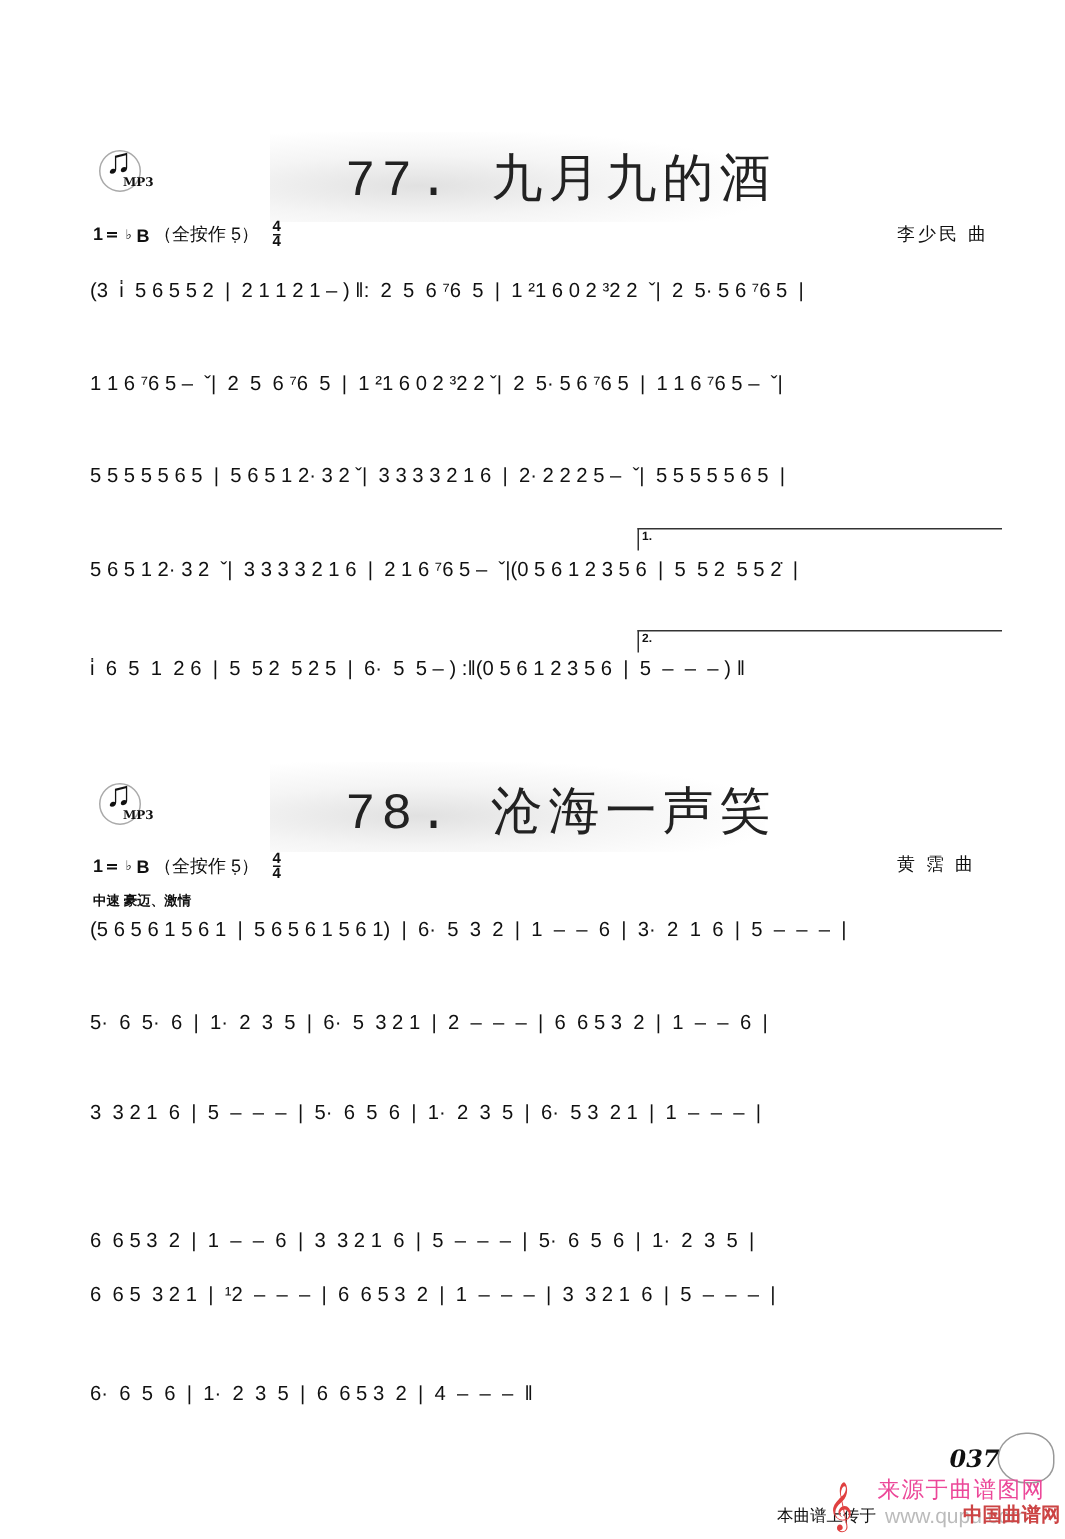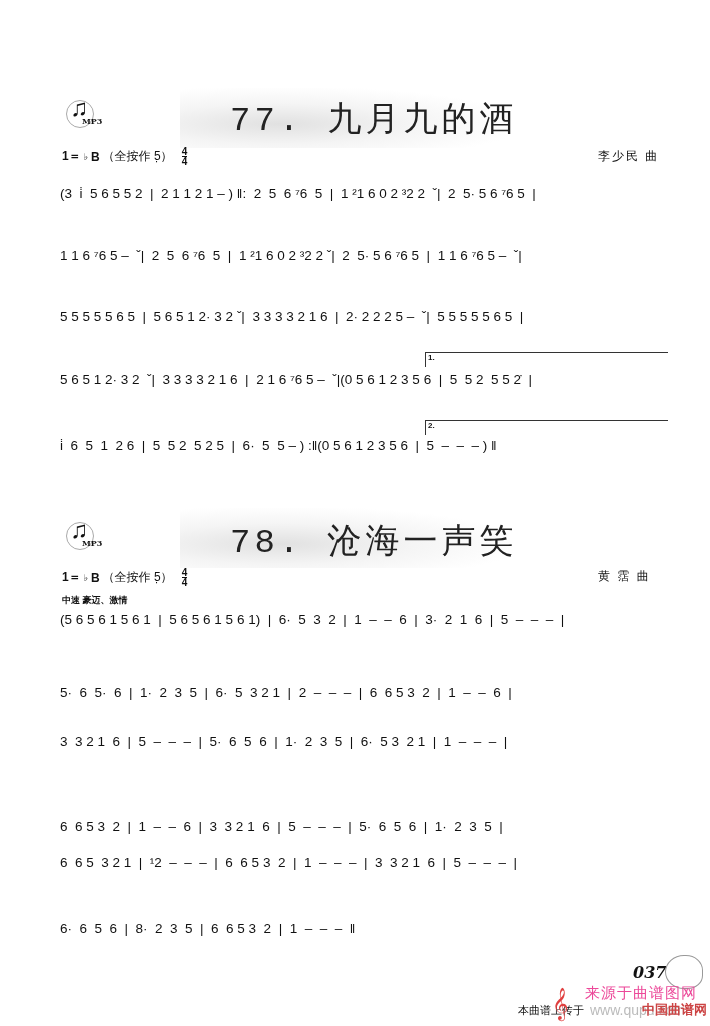--- a/index.html
+++ b/index.html
@@ -76,25 +76,25 @@
     <span style="font-weight:normal;">（全按作 5̣）</span>
     <span class="meter">
       <span class="n">4</span>
       <span>4</span>
     </span>
   </div>
   <div class="composer" style="top:568px;">黄  霑  曲</div>
   <div class="tempo" style="top:594px;">中速  豪迈、激情</div>
 
   <div class="line" style="top:606px;">(5 6 5 6 1 5 6 1  |  5 6 5 6 1 5 6 1)  |  6·  5  3  2  |  1  –  –  6  |  3·  2  1  6  |  5  –  –  –  |</div>
-  <div class="line" style="top:668px;margin-top:11px;">5·  6  5·  6  |  1·  2  3  5  |  6·  5  3 2 1  |  2  –  –  –  |  6  6 5 3  2  |  1  –  –  6  |</div>
+  <div class="line" style="top:668px;">5·  6  5·  6  |  1·  2  3  5  |  6·  5  3 2 1  |  2  –  –  –  |  6  6 5 3  2  |  1  –  –  6  |</div>
   <div class="line" style="top:728px;">3  3 2 1  6  |  5  –  –  –  |  5·  6  5  6  |  1·  2  3  5  |  6·  5 3  2 1  |  1  –  –  –  |</div>
   <div class="line" style="top:789px;margin-top:24px;">6  6 5 3  2  |  1  –  –  6  |  3  3 2 1  6  |  5  –  –  –  |  5·  6  5  6  |  1·  2  3  5  |</div>
   <div class="line" style="top:849px;">6  6 5  3 2 1  |  ¹2  –  –  –  |  6  6 5 3  2  |  1  –  –  –  |  3  3 2 1  6  |  5  –  –  –  |</div>
-  <div class="line" style="top:915px;">6·  6  5  6  |  8·  2  3  5  |  6  6 5 3  2  |  1  –  –  –  ‖</div>
+  <div class="line" style="top:915px;">6·  6  5  6  |  1·  2  3  5  |  6  6 5 3  2  |  4  –  –  –  ‖</div>
 </div>
 
 <div class="footer-page">037</div>
 <div class="cloud"></div>
 <div class="wm1">来源于曲谱图网</div>
 <div class="wm2">本曲谱上传于</div>
 <div class="clef">𝄞</div>
 <div class="wm3">www.qupu.com</div>
 <div class="wm4">中国曲谱网</div>
 

